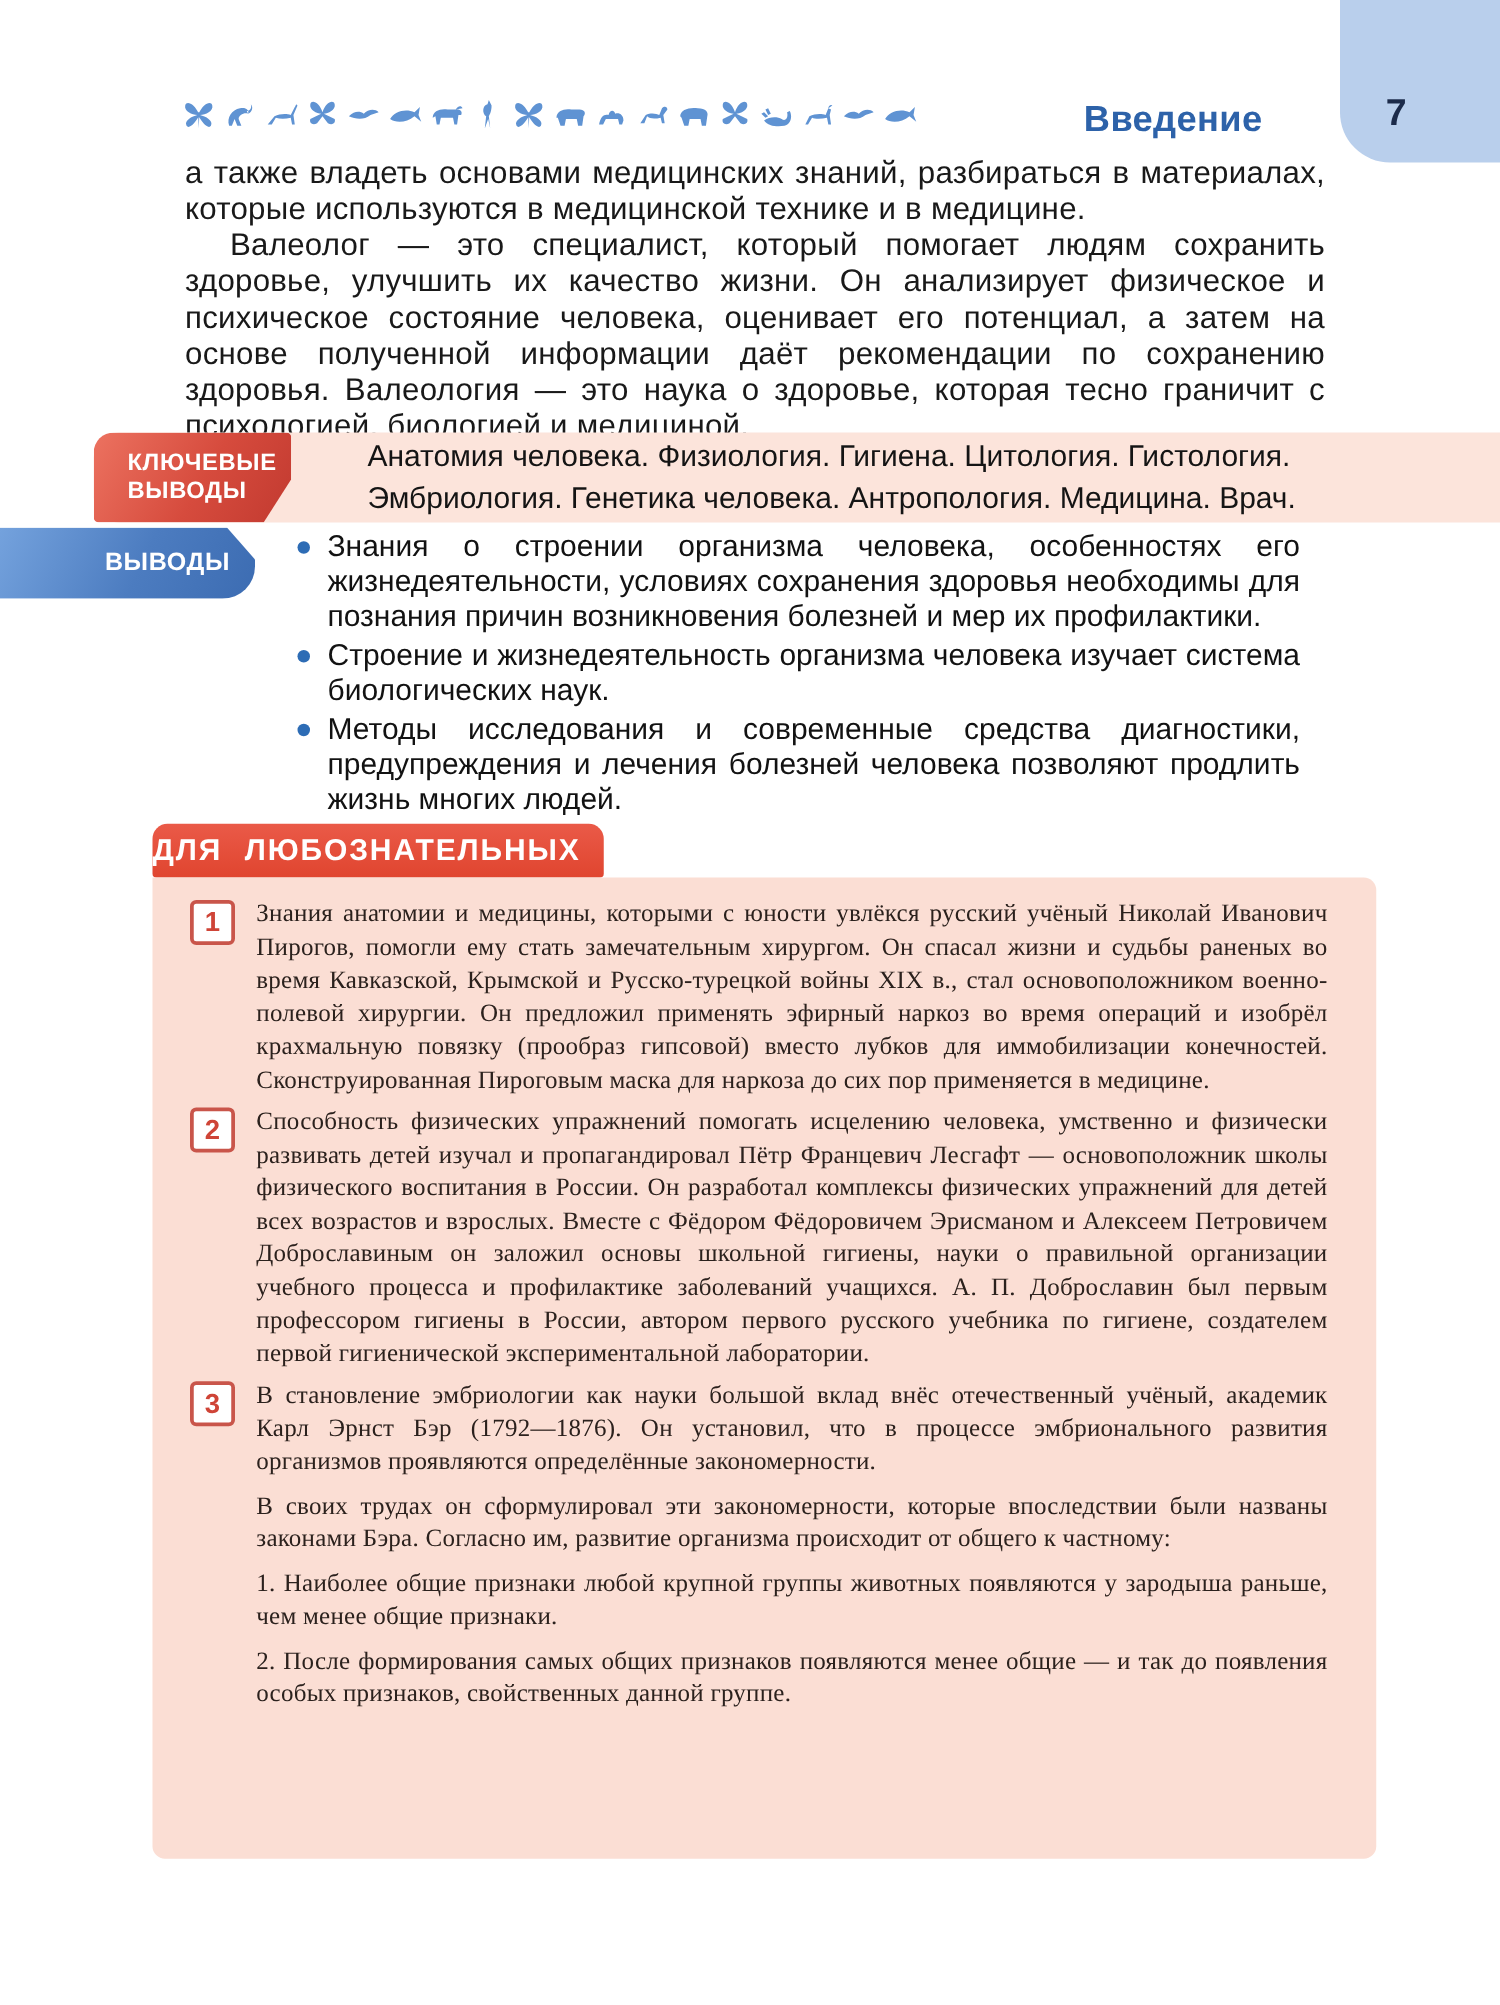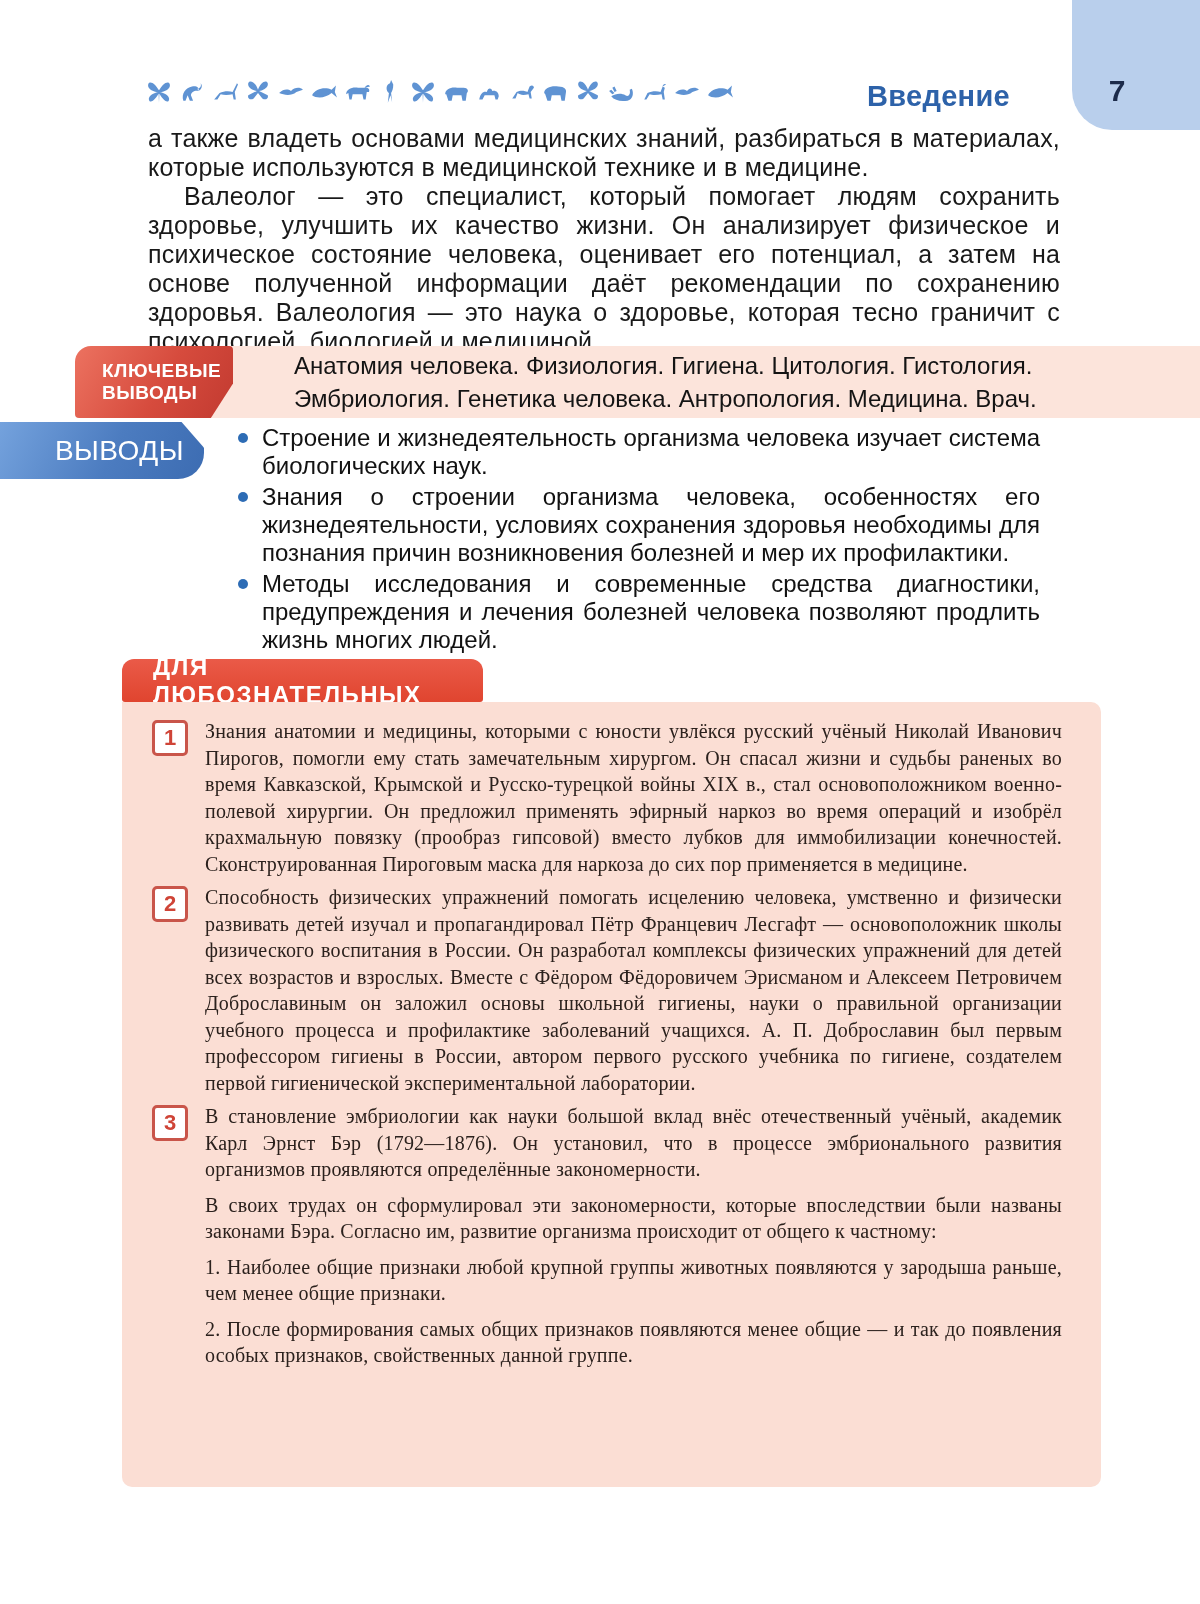--- a/index.html
+++ b/index.html
@@ -52,42 +52,42 @@
     padding:14px 0 0 27px; box-sizing:border-box; letter-spacing:0.5px;
   }
   .kw-tab .label-wrap { width:120px; }
 
   
   .cl-tab {
     position:absolute; left:0; top:422px; width:204px; height:57px;
     background:linear-gradient(115deg,#74a2dd 0%,#4c7cc0 55%,#3c6cb2 100%);
     border-radius:0 10px 26px 0;
     clip-path:polygon(0 0,89% 0,100% 45%,100% 100%,0 100%);
-    color:#ffffff; font-weight:normal; font-size:28px; letter-spacing:0.5px;
+    color:#ffffff; font-weight:bold; font-size:20px; letter-spacing:0.5px;
     display:flex; align-items:center; justify-content:flex-end;
     padding-right:20px; box-sizing:border-box;text-align:right;
   }
   .cl-list {
     position:absolute; left:262px; top:424px; width:778px;
     margin:0; padding:0; list-style:none;
     font-size:24px; line-height:28px; text-align:justify; color:#121212;
   }
   .cl-list li { position:relative; margin-bottom:3px; }
   .cl-list li::before {
     content:""; position:absolute; left:-24px; top:9px;
     width:10px; height:10px; border-radius:50%; background:#2d6cb5;
   }
 
   
   .curious-header {
     position:absolute; left:122px; top:659px; width:361px; height:43px;
     background:linear-gradient(180deg,#ea5a48,#e0452f);
     border-radius:12px 12px 3px 3px;
     color:#ffffff; font-weight:bold; font-size:24px;
-    display:flex; align-items:center; padding-left:31px; box-sizing:border-box;
+    display:flex; align-items:center; box-sizing:border-box;
     letter-spacing:1.5px; word-spacing:10px;
   }
   .curious-box {
     position:absolute; left:122px; top:702px; width:979px; height:785px;
     background:#fbded4; border-radius:0 10px 10px 10px;
     padding:16px 39px 10px 30px; box-sizing:border-box; overflow:hidden;
   }
   .curious-item { display:flex; margin-bottom:7px; }
   .badge {
     flex:0 0 36px; width:36px; height:36px; margin-right:17px; margin-top:2px;
@@ -178,22 +178,22 @@
     <div class="kw-text">Анатомия человека. Физиология. Гигиена. Цитология. Гистология. Эмбриология. Генетика человека. Антропология. Медицина. Врач.</div>
   </div>
   <div class="kw-tab">
     <div class="label-wrap">КЛЮЧЕВЫЕ ВЫВОДЫ</div>
   </div>
 
   <div class="cl-tab">
     <span>ВЫВОДЫ</span>
   </div>
   <ul class="cl-list">
+      <li>Знания о строении организма человека, особенностях его жизнедеятельности, условиях сохранения здоровья необходимы для познания причин возникновения болезней и мер их профилактики.</li>
       <li>Строение и жизнедеятельность организма человека изучает система биологических наук.</li>
-      <li>Знания о строении организма человека, особенностях его жизнедеятельности, условиях сохранения здоровья необходимы для познания причин возникновения болезней и мер их профилактики.</li>
       <li>Методы исследования и современные средства диагностики, предупреждения и лечения болезней человека позволяют продлить жизнь многих людей.</li>
     </ul>
 
   <div class="curious-header">
     <span>ДЛЯ ЛЮБОЗНАТЕЛЬНЫХ</span>
   </div>
   <div class="curious-box">
     <div id="curious-items">
         <div class="curious-item">
           <div class="badge">1</div>

